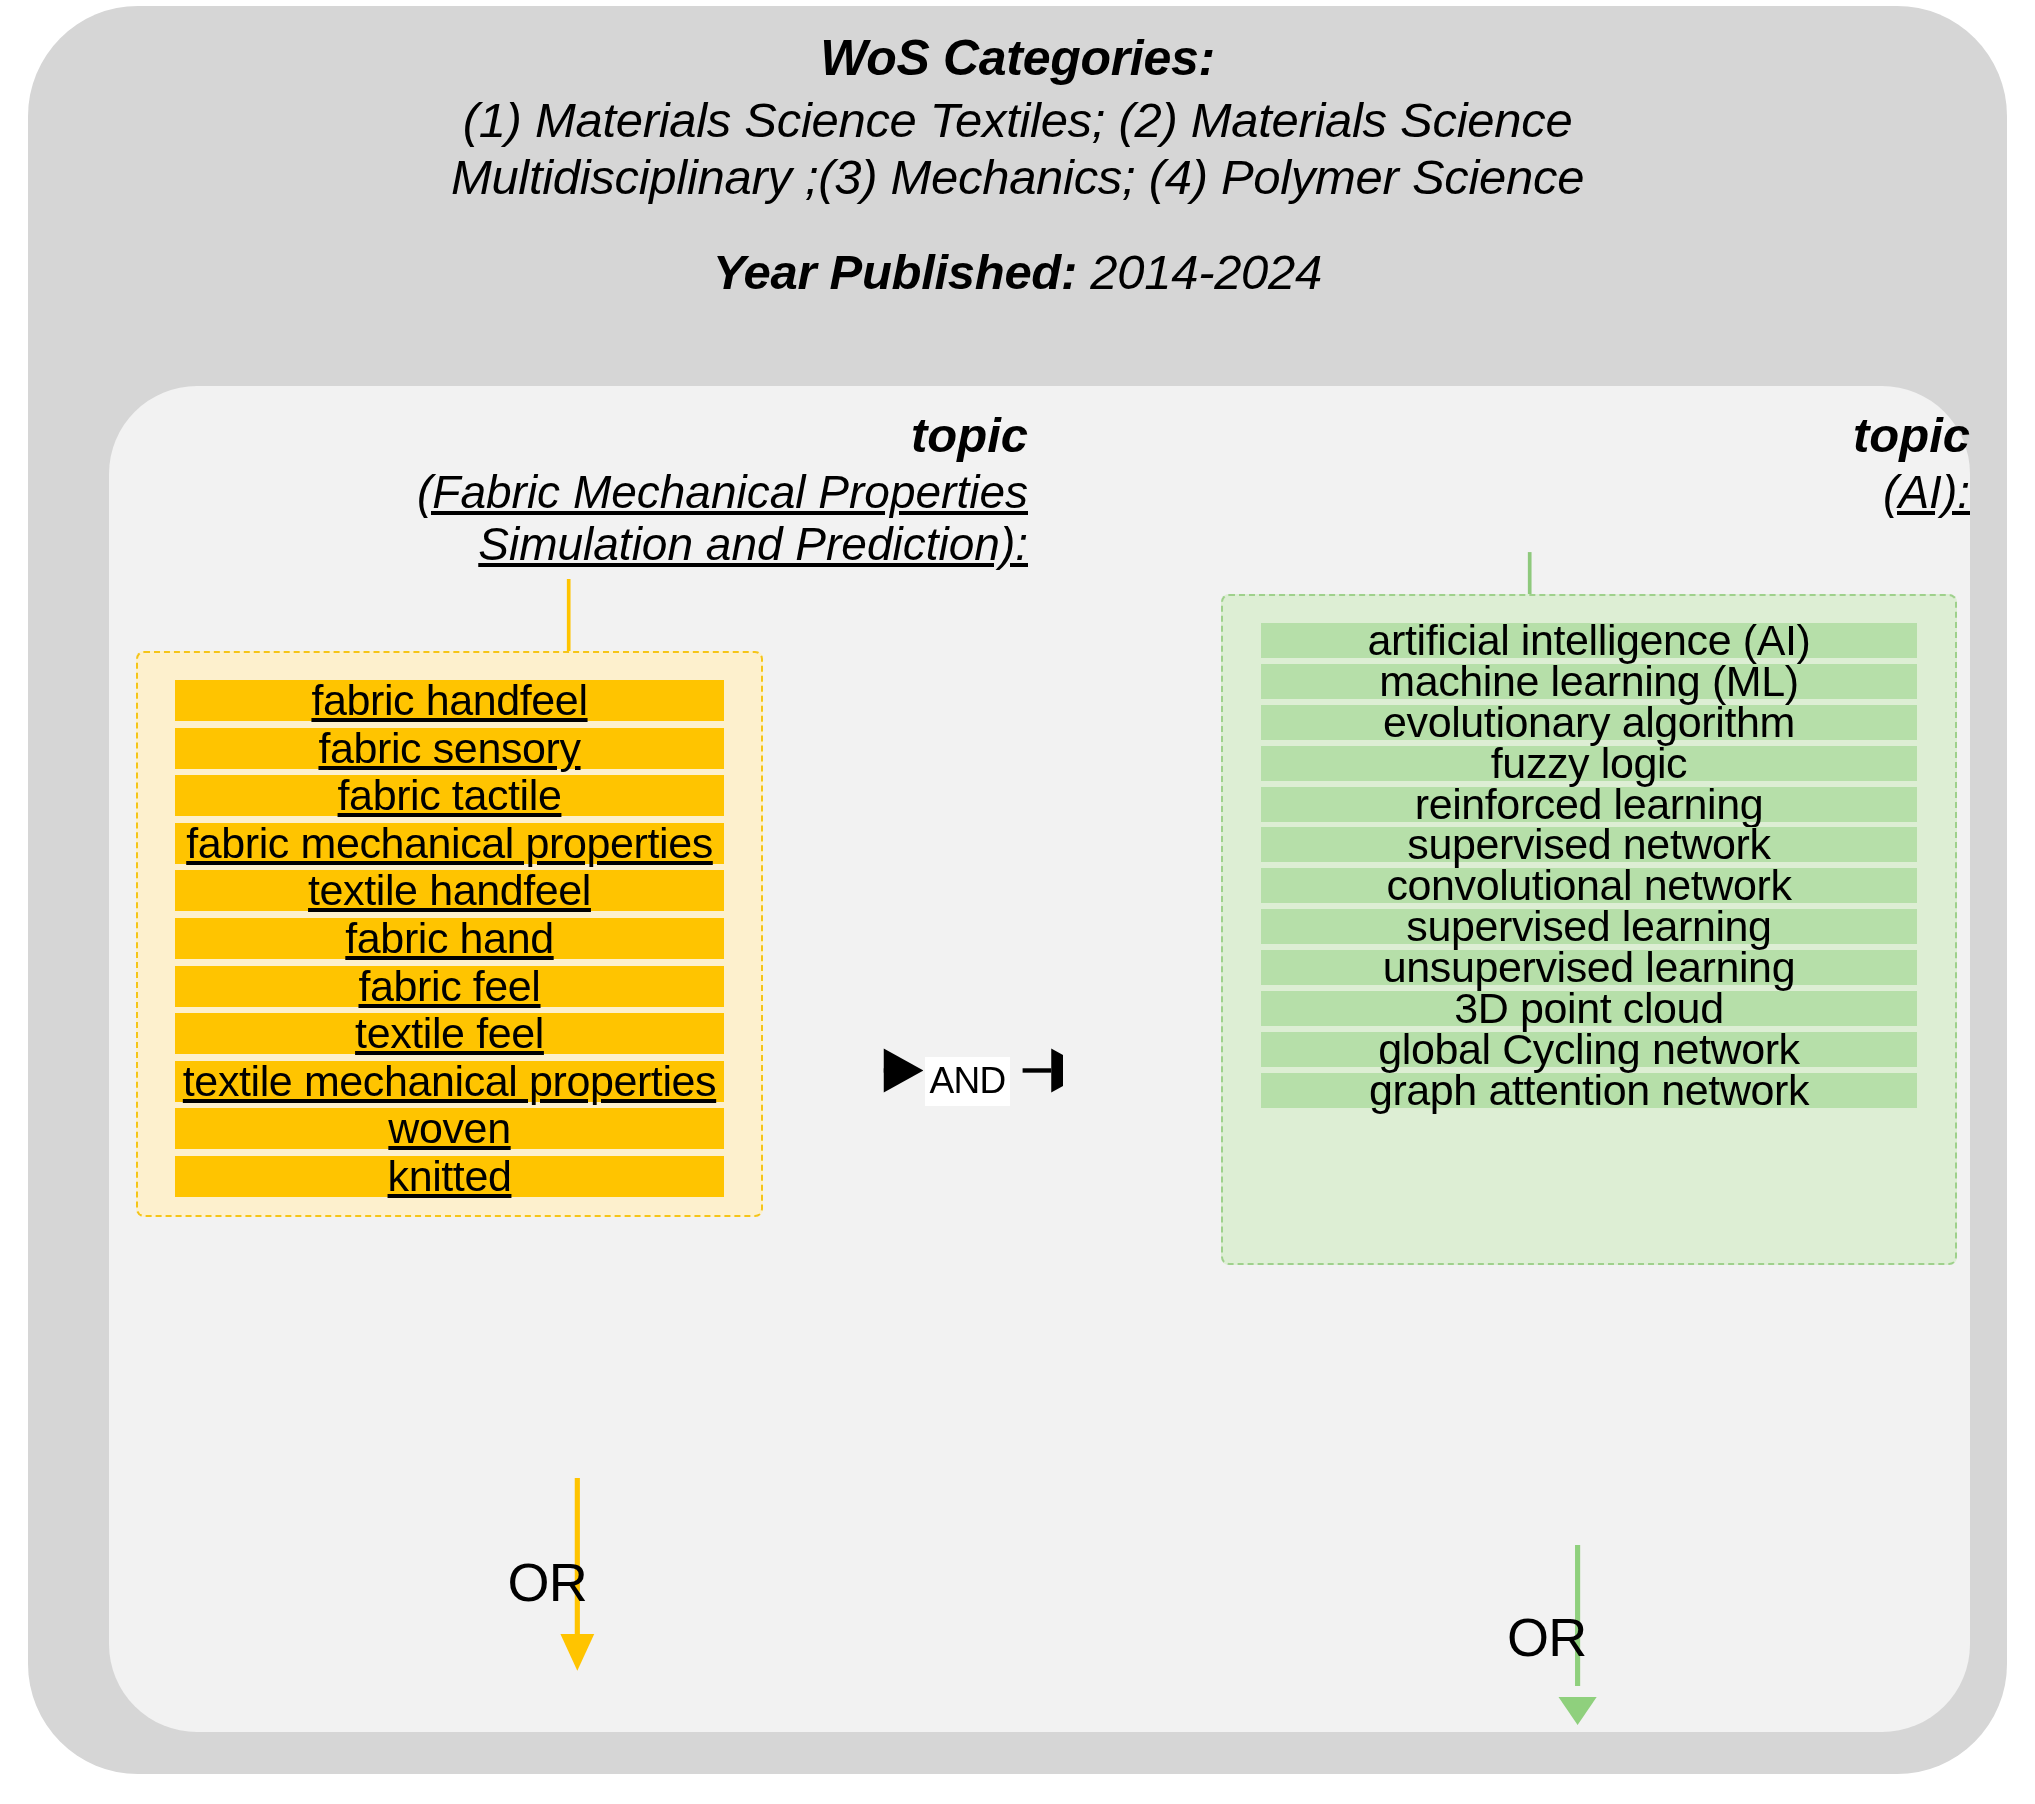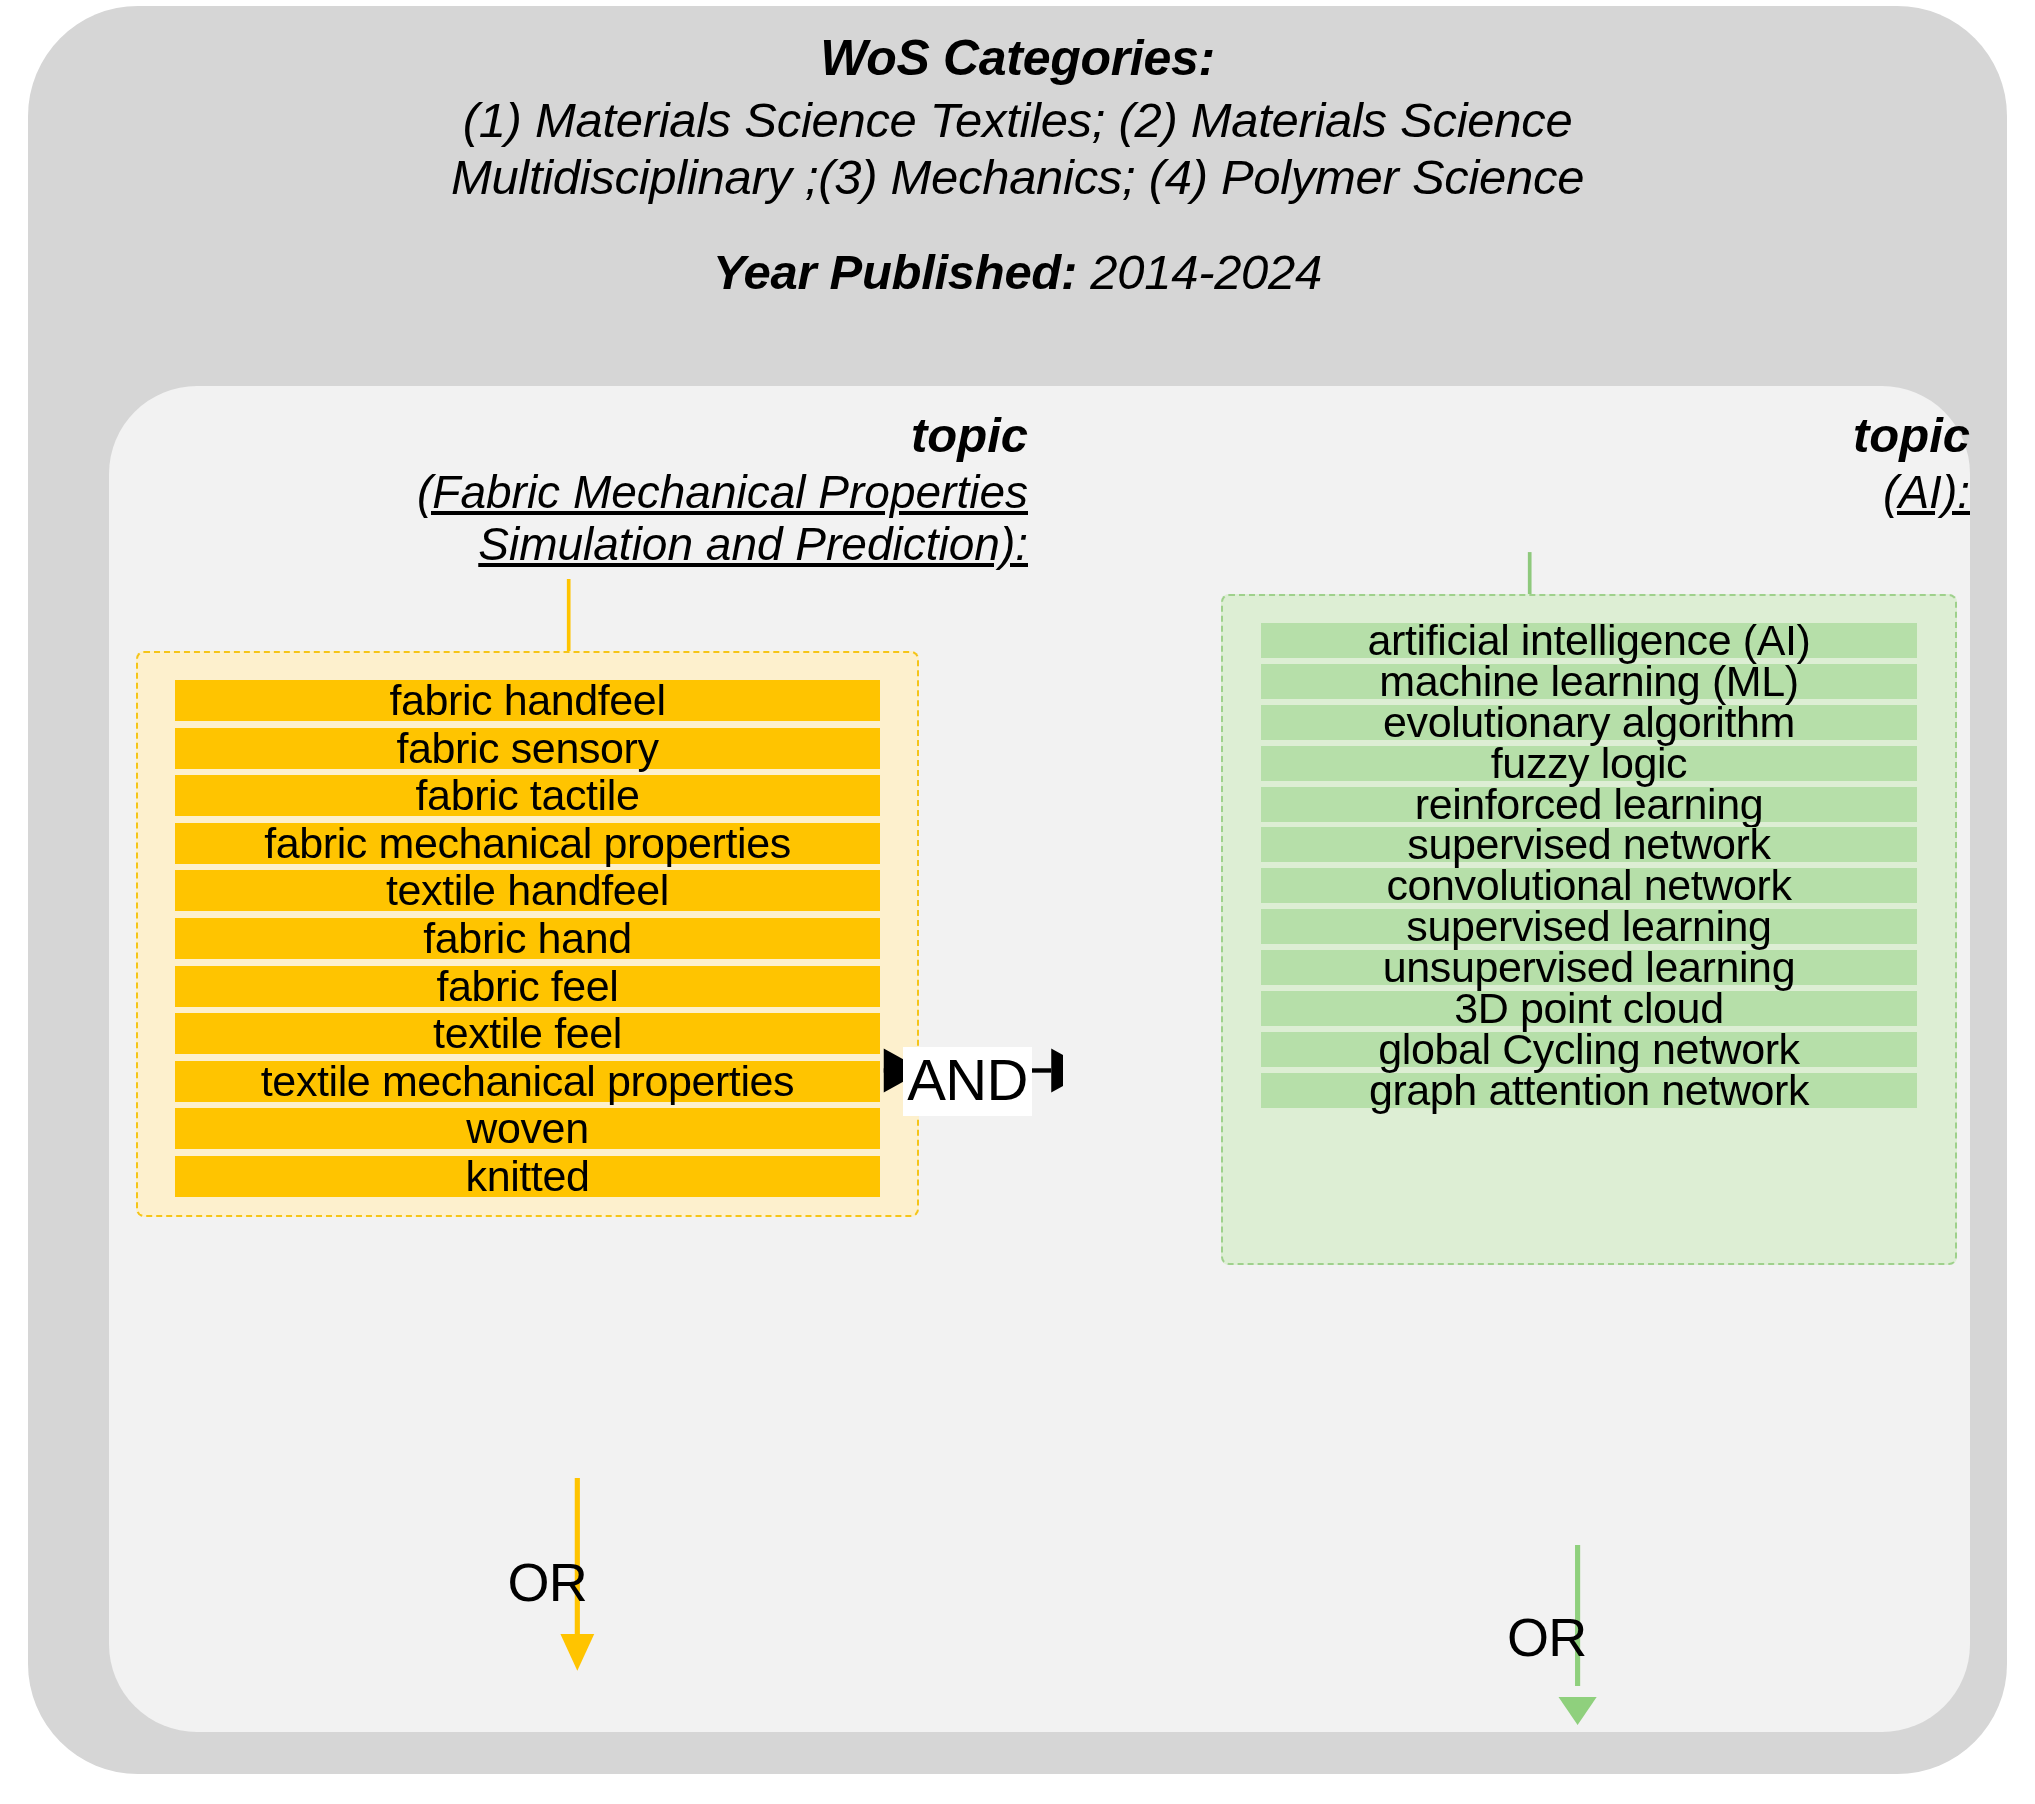--- a/index.html
+++ b/index.html
@@ -93,25 +93,26 @@
 
   
   .term-box {
     position: absolute;
     box-sizing: border-box;
     border-radius: 8px;
   }
   #yellow-box {
     left: 27px;
     top: 265px;
-    width: 783px;
+    width: 627px;
     height: 566px;
     background: #fdf0cd;
     border: 2.9px dashed #f5c518;
     padding: 27px 37px;
+    text-decoration: underline;
   }
   #green-box {
     left: 134px;
     top: 208px;
     width: 736px;
     height: 671px;
     background: #ddeed4;
     border: 2.9px dashed #9fd18c;
     padding: 27px 38px;
   }
@@ -148,21 +149,21 @@
     height: 81px;
     display: flex;
     align-items: center;
     justify-content: center;
   }
   #and-connector svg { position: absolute; left: 0; top: 0; }
   #and-label {
     position: relative;
     background: #ffffff;
     color: #000;
-    font-size: 58px;
+    font-size: 37px;
     line-height: 1;
     padding: 4.4px 4.4px 7.4px 4.4px;
     letter-spacing: -0.7px;
     z-index: 2;
   }
 
   
   .or-group { position: absolute; }
   .or-group svg { position: absolute; left: 0; top: 0; }
   .or-text {

